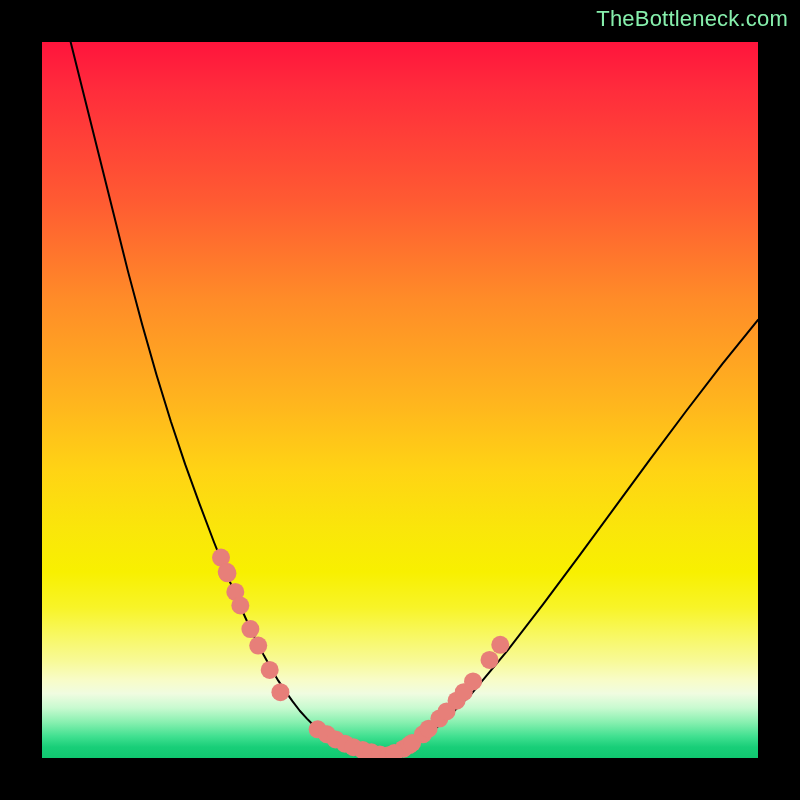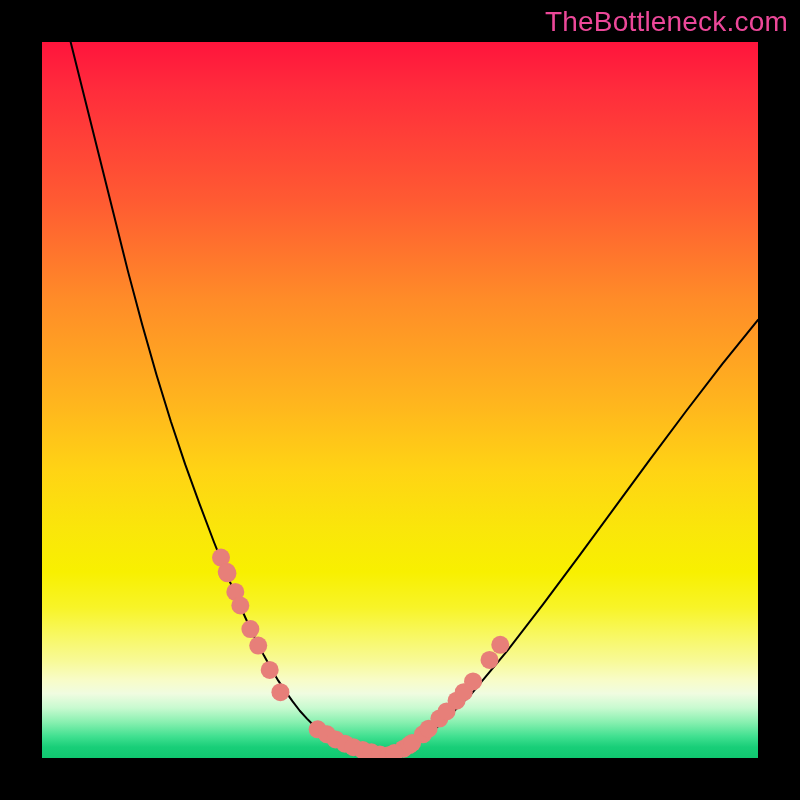--- a/index.html
+++ b/index.html
@@ -50,22 +50,22 @@
     position: absolute;
     left: 42px;
     top: 42px;
     width: 716px;
     height: 716px;
   }
   .watermark {
     position: absolute;
     top: 6px;
     right: 12px;
-    color: #ec4899;
-    font-size: 28px;
+    color: #86efac;
+    font-size: 22px;
     font-weight: 400;
     letter-spacing: 0.2px;
   }
 </style>
 </head>
 <body>
 
 <div class="frame">
   <div class="plot-area"></div>
 

